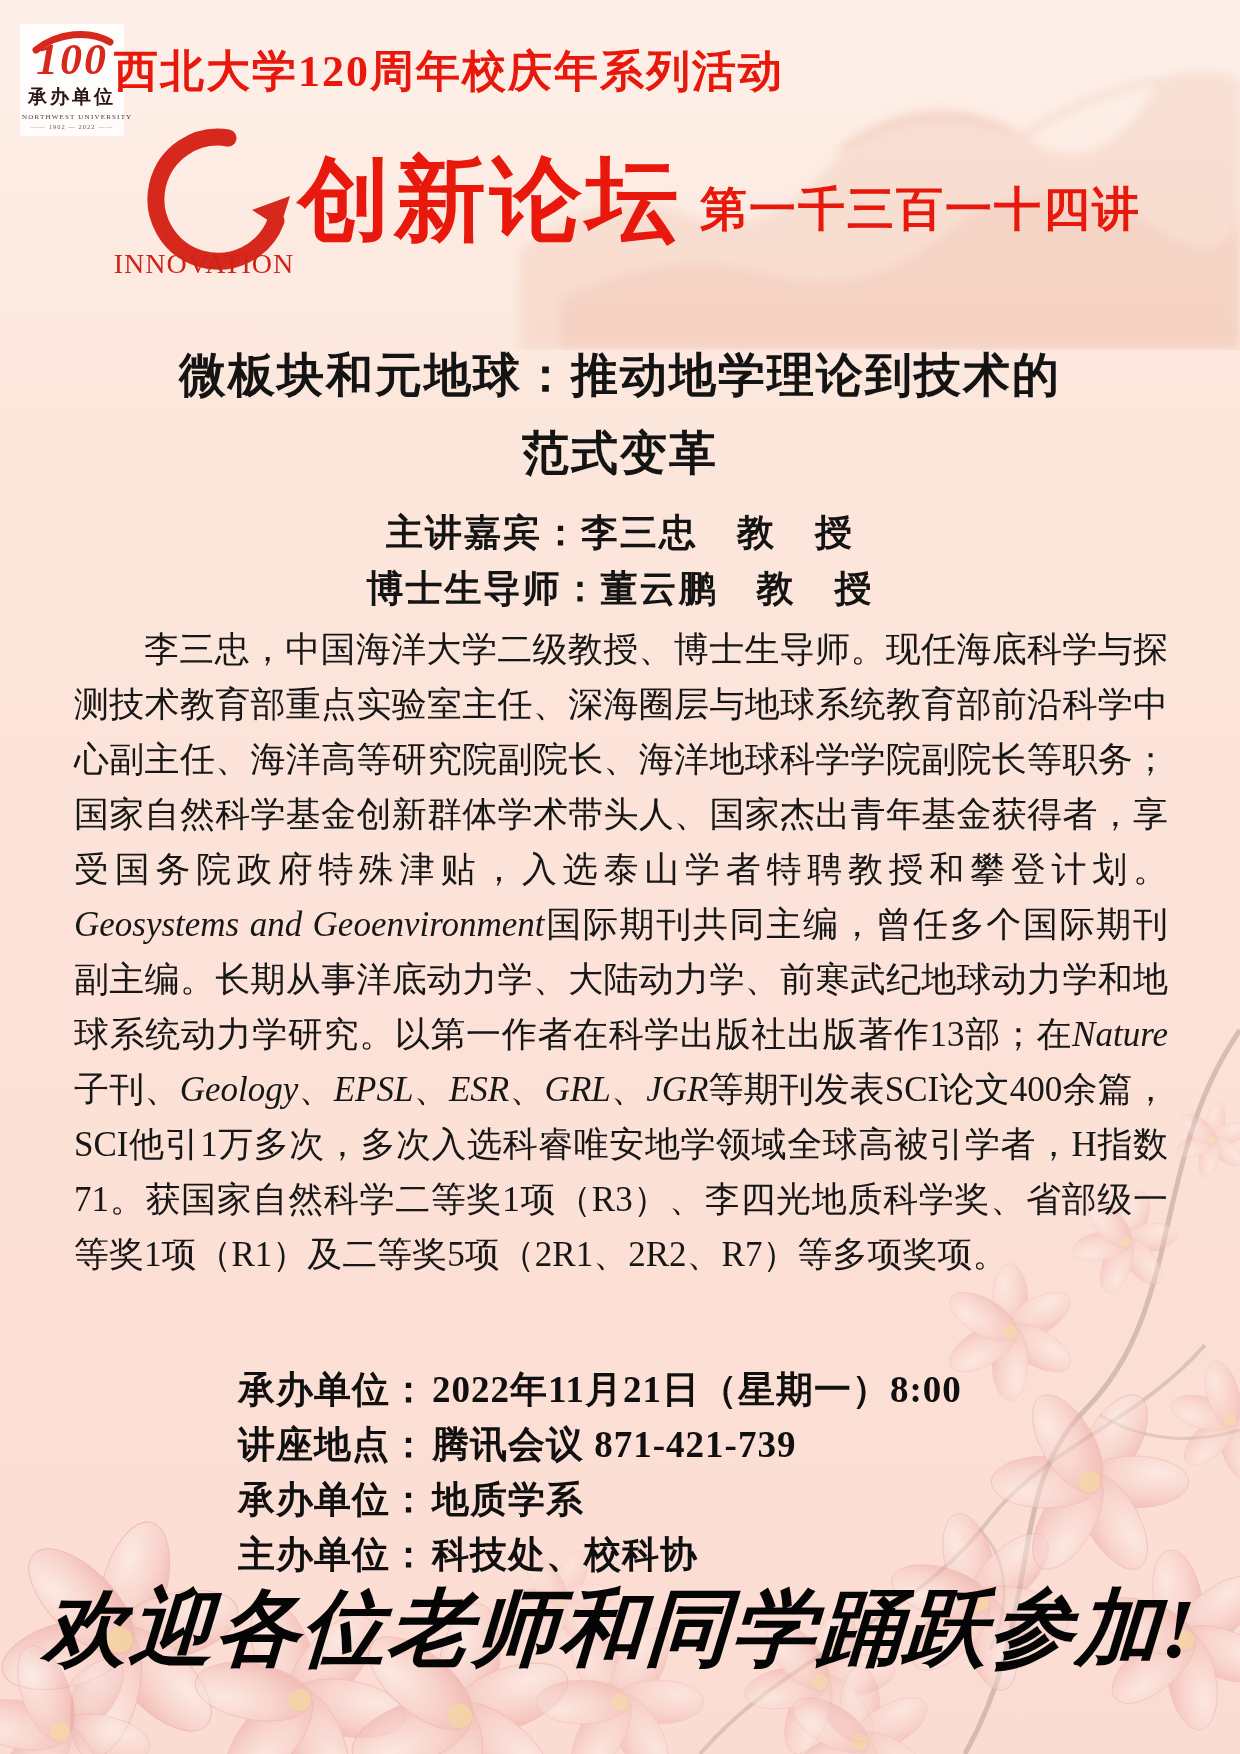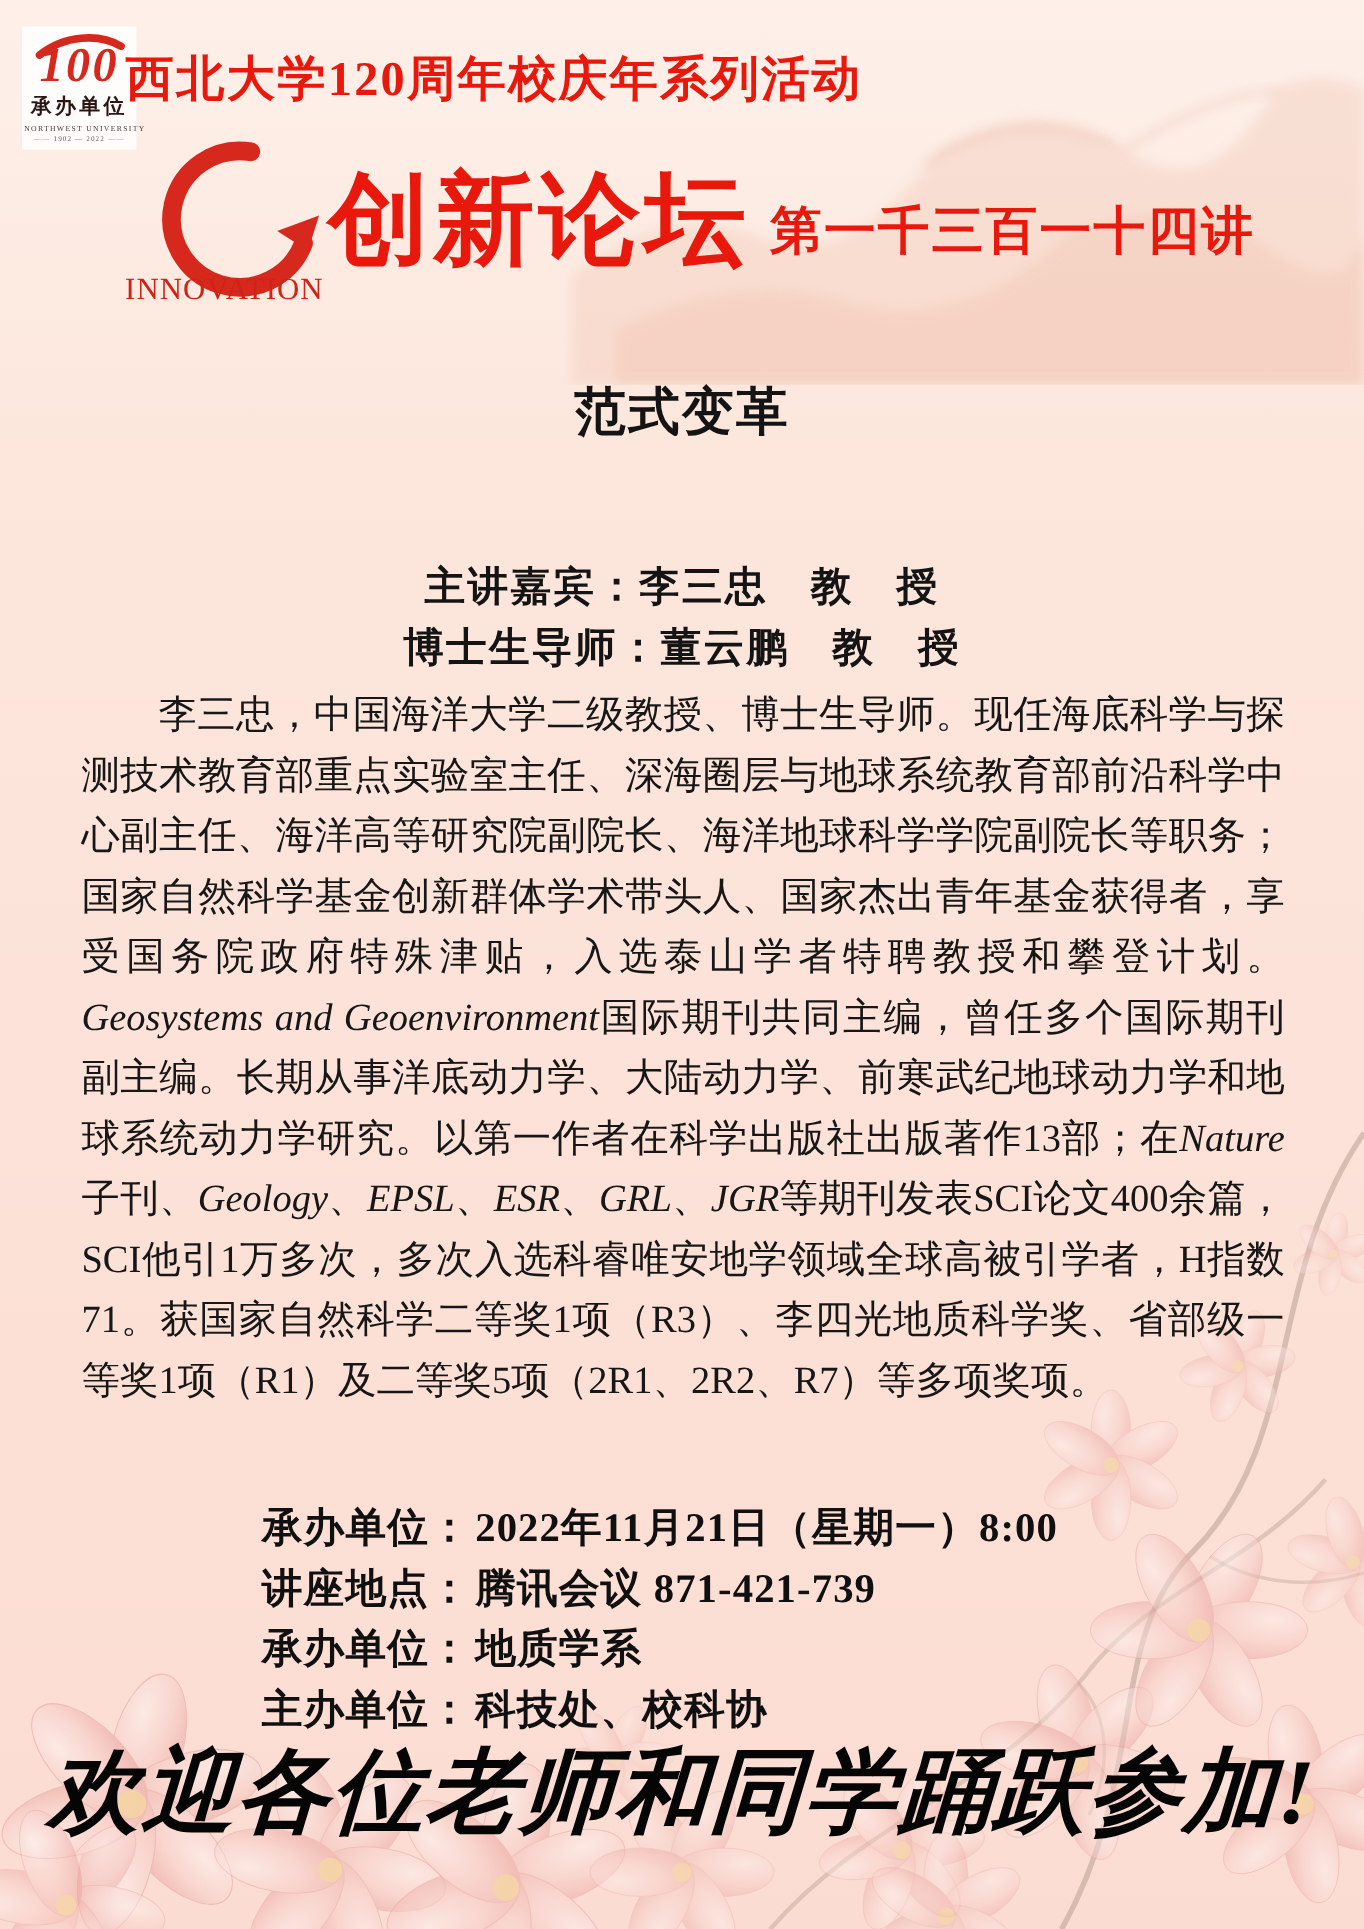--- a/index.html
+++ b/index.html
@@ -169,20 +169,21 @@
     </svg>
     <div class="brand-caption">INNOVATION</div>
 
     <div class="forum-title">创新论坛</div>
     <div class="lecture-number">第一千三百一十四讲</div>
   </header>
 
   <main>
 
     <h1 class="talk-title">
+      <span class="line">微板块和元地球：推动地学理论到技术的</span>
       <span class="line">范式变革</span>
     </h1>
 
     <div class="speaker-line">主讲嘉宾：李三忠　教　授</div>
     <div class="host-line">博士生导师：董云鹏　教　授</div>
 
     <p class="bio"><span>李三忠，中国海洋大学二级教授、博士生导师。现任海底科学与探测技术教育部重点实验室主任、深海圈层与地球系统教育部前沿科学中心副主任、海洋高等研究院副院长、海洋地球科学学院副院长等职务；国家自然科学基金创新群体学术带头人、国家杰出青年基金获得者，享受国务院政府特殊津贴，入选泰山学者特聘教授和攀登计划。</span><em>Geosystems and Geoenvironment</em><span>国际期刊共同主编，曾任多个国际期刊副主编。长期从事洋底动力学、大陆动力学、前寒武纪地球动力学和地球系统动力学研究。以第一作者在科学出版社出版著作13部；在</span><em>Nature</em><span>子刊、</span><em>Geology</em><span>、</span><em>EPSL</em><span>、</span><em>ESR</em><span>、</span><em>GRL</em><span>、</span><em>JGR</em><span>等期刊发表SCI论文400余篇，SCI他引1万多次，多次入选科睿唯安地学领域全球高被引学者，H指数71。获国家自然科学二等奖1项（R3）、李四光地质科学奖、省部级一等奖1项（R1）及二等奖5项（2R1、2R2、R7）等多项奖项。</span></p>
 
     <section class="details">
         <div class="detail-line"><span class="detail-label">承办单位：</span><span class="detail-value">2022年11月21日（星期一）8:00</span></div>

